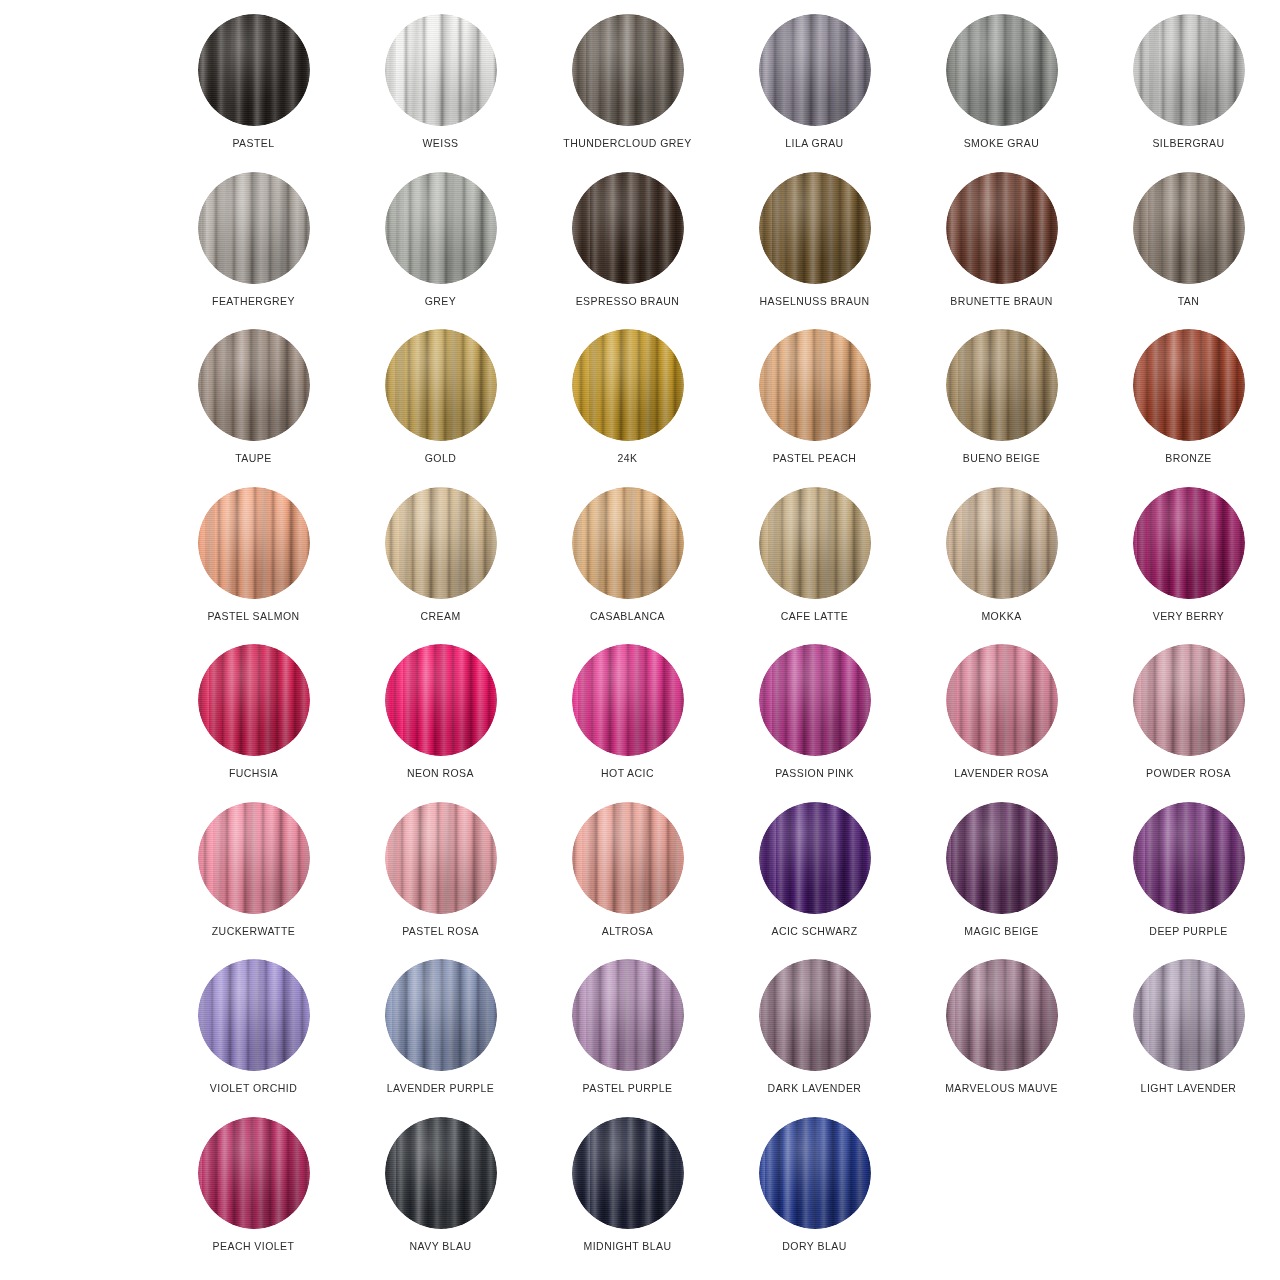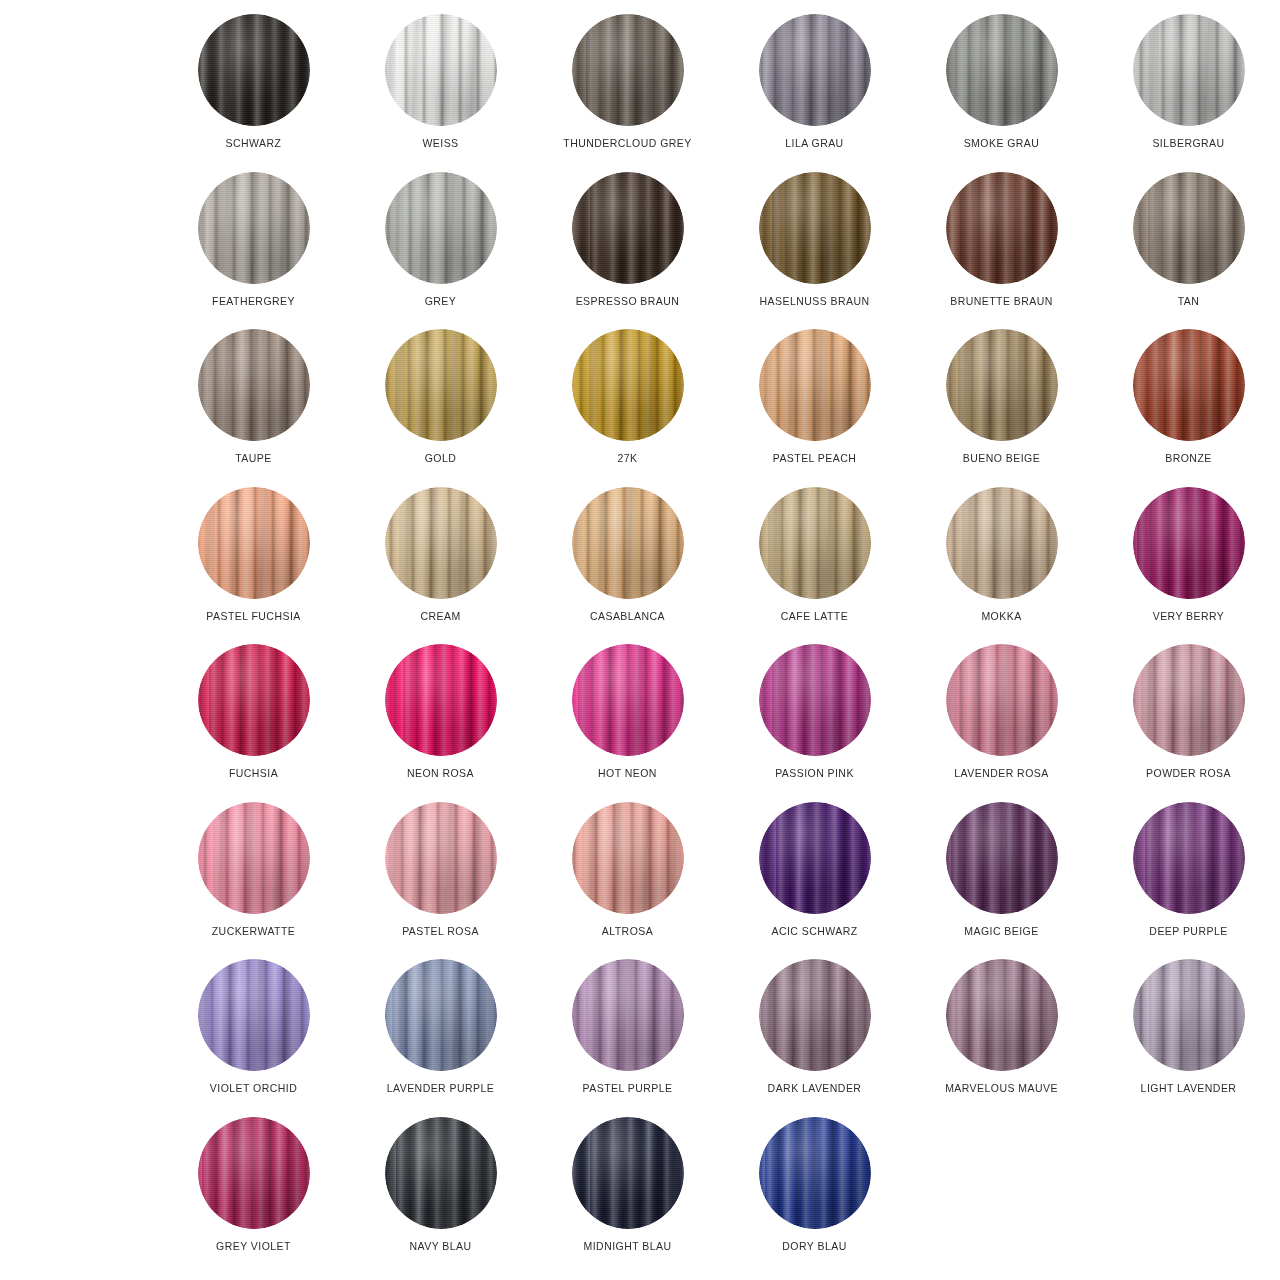--- a/index.html
+++ b/index.html
@@ -101,21 +101,21 @@
 
 <div id="swatch-grid">
     <div class="swatch-cell">
       <div class="swatch-disc">
         <div class="disc-base" style="background: rgb(42, 37, 33);"></div>
         <div class="disc-cords" style="background-position: 0px 0px;"></div>
         <div class="disc-cords2" style="background-position: 0px 0px;"></div>
         <div class="disc-weave"></div>
         <div class="disc-shade"></div>
       </div>
-      <div class="swatch-label">SCHWARZ</div>
+      <div class="swatch-label">PASTEL</div>
     </div>
     <div class="swatch-cell">
       <div class="swatch-disc">
         <div class="disc-base" style="background: rgb(244, 244, 242);"></div>
         <div class="disc-cords" style="background-position: 7px 0px;"></div>
         <div class="disc-cords2" style="background-position: 11px 0px;"></div>
         <div class="disc-weave"></div>
         <div class="disc-shade"></div>
       </div>
       <div class="swatch-label">WEISS</div>
@@ -241,21 +241,21 @@
       <div class="swatch-label">GOLD</div>
     </div>
     <div class="swatch-cell">
       <div class="swatch-disc">
         <div class="disc-base" style="background: rgb(200, 154, 32);"></div>
         <div class="disc-cords" style="background-position: 17px 0px;"></div>
         <div class="disc-cords2" style="background-position: 2px 0px;"></div>
         <div class="disc-weave"></div>
         <div class="disc-shade"></div>
       </div>
-      <div class="swatch-label">27K</div>
+      <div class="swatch-label">24K</div>
     </div>
     <div class="swatch-cell">
       <div class="swatch-disc">
         <div class="disc-base" style="background: rgb(229, 168, 115);"></div>
         <div class="disc-cords" style="background-position: 5px 0px;"></div>
         <div class="disc-cords2" style="background-position: 13px 0px;"></div>
         <div class="disc-weave"></div>
         <div class="disc-shade"></div>
       </div>
       <div class="swatch-label">PASTEL PEACH</div>
@@ -281,21 +281,21 @@
       <div class="swatch-label">BRONZE</div>
     </div>
     <div class="swatch-cell">
       <div class="swatch-disc">
         <div class="disc-base" style="background: rgb(249, 168, 130);"></div>
         <div class="disc-cords" style="background-position: 7px 0px;"></div>
         <div class="disc-cords2" style="background-position: 17px 0px;"></div>
         <div class="disc-weave"></div>
         <div class="disc-shade"></div>
       </div>
-      <div class="swatch-label">PASTEL FUCHSIA</div>
+      <div class="swatch-label">PASTEL SALMON</div>
     </div>
     <div class="swatch-cell">
       <div class="swatch-disc">
         <div class="disc-base" style="background: rgb(217, 189, 145);"></div>
         <div class="disc-cords" style="background-position: 14px 0px;"></div>
         <div class="disc-cords2" style="background-position: 28px 0px;"></div>
         <div class="disc-weave"></div>
         <div class="disc-shade"></div>
       </div>
       <div class="swatch-label">CREAM</div>
@@ -361,21 +361,21 @@
       <div class="swatch-label">NEON ROSA</div>
     </div>
     <div class="swatch-cell">
       <div class="swatch-disc">
         <div class="disc-base" style="background: rgb(232, 48, 143);"></div>
         <div class="disc-cords" style="background-position: 6px 0px;"></div>
         <div class="disc-cords2" style="background-position: 18px 0px;"></div>
         <div class="disc-weave"></div>
         <div class="disc-shade"></div>
       </div>
-      <div class="swatch-label">HOT NEON</div>
+      <div class="swatch-label">HOT ACIC</div>
     </div>
     <div class="swatch-cell">
       <div class="swatch-disc">
         <div class="disc-base" style="background: rgb(182, 51, 138);"></div>
         <div class="disc-cords" style="background-position: 13px 0px;"></div>
         <div class="disc-cords2" style="background-position: 0px 0px;"></div>
         <div class="disc-weave"></div>
         <div class="disc-shade"></div>
       </div>
       <div class="swatch-label">PASSION PINK</div>
@@ -521,21 +521,21 @@
       <div class="swatch-label">LIGHT LAVENDER</div>
     </div>
     <div class="swatch-cell">
       <div class="swatch-disc">
         <div class="disc-base" style="background: rgb(184, 35, 92);"></div>
         <div class="disc-cords" style="background-position: 4px 0px;"></div>
         <div class="disc-cords2" style="background-position: 20px 0px;"></div>
         <div class="disc-weave"></div>
         <div class="disc-shade"></div>
       </div>
-      <div class="swatch-label">GREY VIOLET</div>
+      <div class="swatch-label">PEACH VIOLET</div>
     </div>
     <div class="swatch-cell">
       <div class="swatch-disc">
         <div class="disc-base" style="background: rgb(43, 47, 53);"></div>
         <div class="disc-cords" style="background-position: 11px 0px;"></div>
         <div class="disc-cords2" style="background-position: 2px 0px;"></div>
         <div class="disc-weave"></div>
         <div class="disc-shade"></div>
       </div>
       <div class="swatch-label">NAVY BLAU</div>

